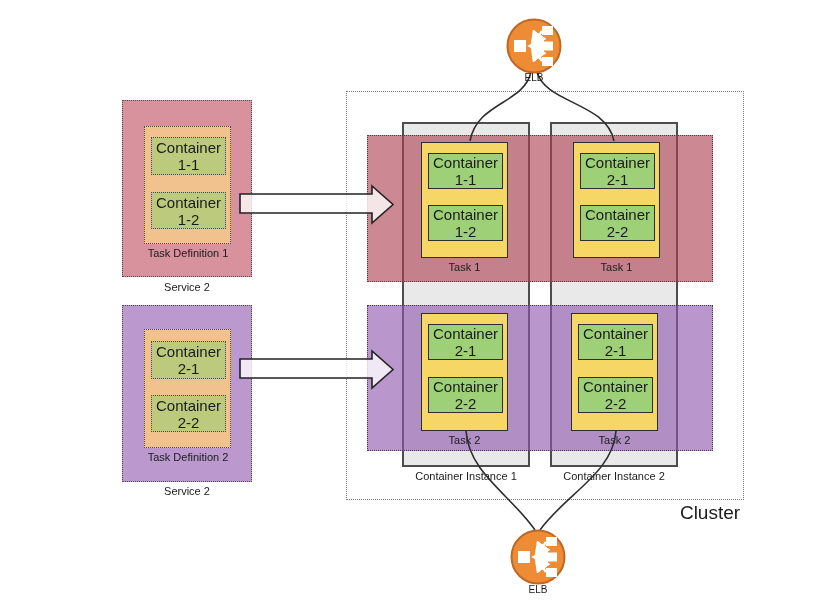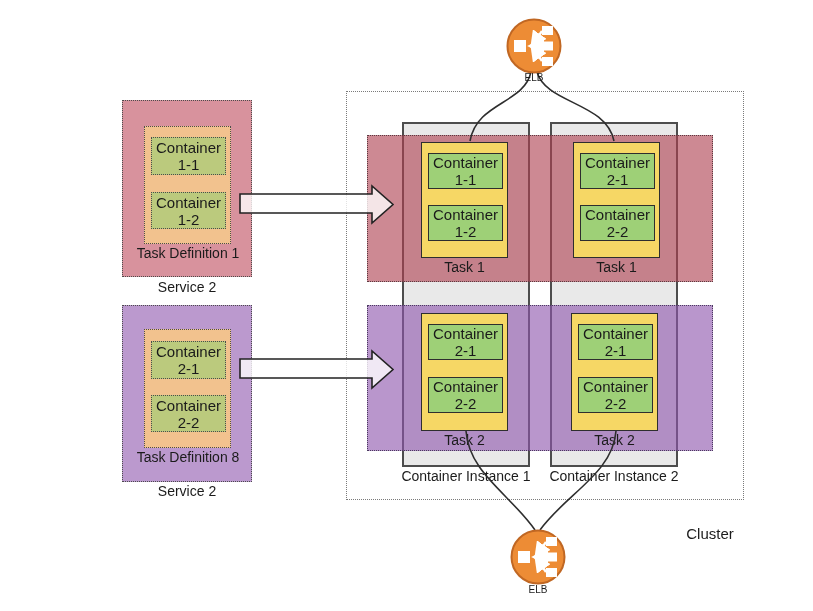--- a/index.html
+++ b/index.html
@@ -1,36 +1,36 @@
 <!DOCTYPE html>
 <html style="--service1-fill: #d8929d; --service2-fill: #bb99ce; --task-definition-fill: #f2c28e; --definition-container-fill: #bbca7d; --task1-band: rgba(175,65,80,0.62); --task2-band: rgba(142,86,172,0.62); --task-fill: #f6d765; --container-fill: #9ed077; --instance-fill: #e9e9e9; --instance-border: #4d4d4d; --elb-fill: #ed8c35; --elb-border: #c06723;"><head>
 <meta charset="utf-8">
 <style>
   html,body{margin:0;padding:0;background:#fff;}
   .canvas{position:relative;width:813px;height:611px;background:#fff;
           font-family:"Liberation Sans",sans-serif;color:#1b1b1b;overflow:hidden;}
   .abs{position:absolute;box-sizing:border-box;}
   .dotted{border:1px dotted #4c4c4c;}
-  .lbl{position:absolute;font-size:14px;color:#1b1b1b;text-align:center;line-height:13px;}
+  .lbl{position:absolute;font-size:11px;color:#1b1b1b;text-align:center;line-height:13px;}
   .cellTxt{display:flex;align-items:center;justify-content:center;font-size:15px;text-align:center;}
 
   
   .service{background:var(--service1-fill);}
   .service.s2{background:var(--service2-fill);}
   .taskdef{background:var(--task-definition-fill);}
   .defbox{background:var(--definition-container-fill);}
 
   
   .cluster-box{border:1px dotted #7a7a7a;background:transparent;}
   .instance{background:var(--instance-fill);border:2px solid var(--instance-border);}
   .band1{background:var(--task1-band);border:1px dotted #5a3a40;}
   .band2{background:var(--task2-band);border:1px dotted #4a3a5e;}
   .task{background:var(--task-fill);border:1.5px solid #2e2e2e;}
   .cbox{background:var(--container-fill);border:1px solid #2e2e2e;}
-  .cluster-lbl{font-size:15px;margin-top:21px;}
+  .cluster-lbl{font-size:19px;}
   .svglayer{position:absolute;left:0;top:0;pointer-events:none;}
 </style>
 </head>
 <body>
 
 <div class="canvas">
 
   <div class="abs service dotted" style="left:122px;top:100px;width:130px;height:177px;">
     <div class="abs taskdef dotted" style="left:21px;top:25px;width:87px;height:118px;">
       <div class="abs defbox dotted cellTxt" style="left:6px;top:10px;width:75px;height:38px;">Container 1-1</div>
@@ -38,21 +38,21 @@
     </div>
     <div class="lbl" style="left:0;top:146px;width:130px;">Task Definition 1</div>
   </div>
   <div class="lbl" style="left:122px;top:281px;width:130px;">Service 2</div>
 
   <div class="abs service s2 dotted" style="left:122px;top:305px;width:130px;height:177px;">
     <div class="abs taskdef dotted" style="left:21px;top:23px;width:87px;height:119px;">
       <div class="abs defbox dotted cellTxt" style="left:6px;top:11px;width:75px;height:38px;">Container 2-1</div>
       <div class="abs defbox dotted cellTxt" style="left:6px;top:65px;width:75px;height:37px;">Container 2-2</div>
     </div>
-    <div class="lbl" style="left:0;top:145px;width:130px;">Task Definition 8</div>
+    <div class="lbl" style="left:0;top:145px;width:130px;">Task Definition 2</div>
   </div>
   <div class="lbl" style="left:122px;top:485px;width:130px;text-align:center;">Service 2</div>
 
   <div class="abs cluster-box" style="left:346px;top:91px;width:398px;height:409px;"></div>
   <div class="lbl cluster-lbl" style="left:650px;top:506px;width:120px;">Cluster</div>
 
   <div class="abs instance" style="left:402px;top:122px;width:128px;height:345px;"></div>
   <div class="abs instance" style="left:550px;top:122px;width:128px;height:345px;"></div>
 
   <div class="abs band1" style="left:367px;top:135px;width:346px;height:147px;"></div>

